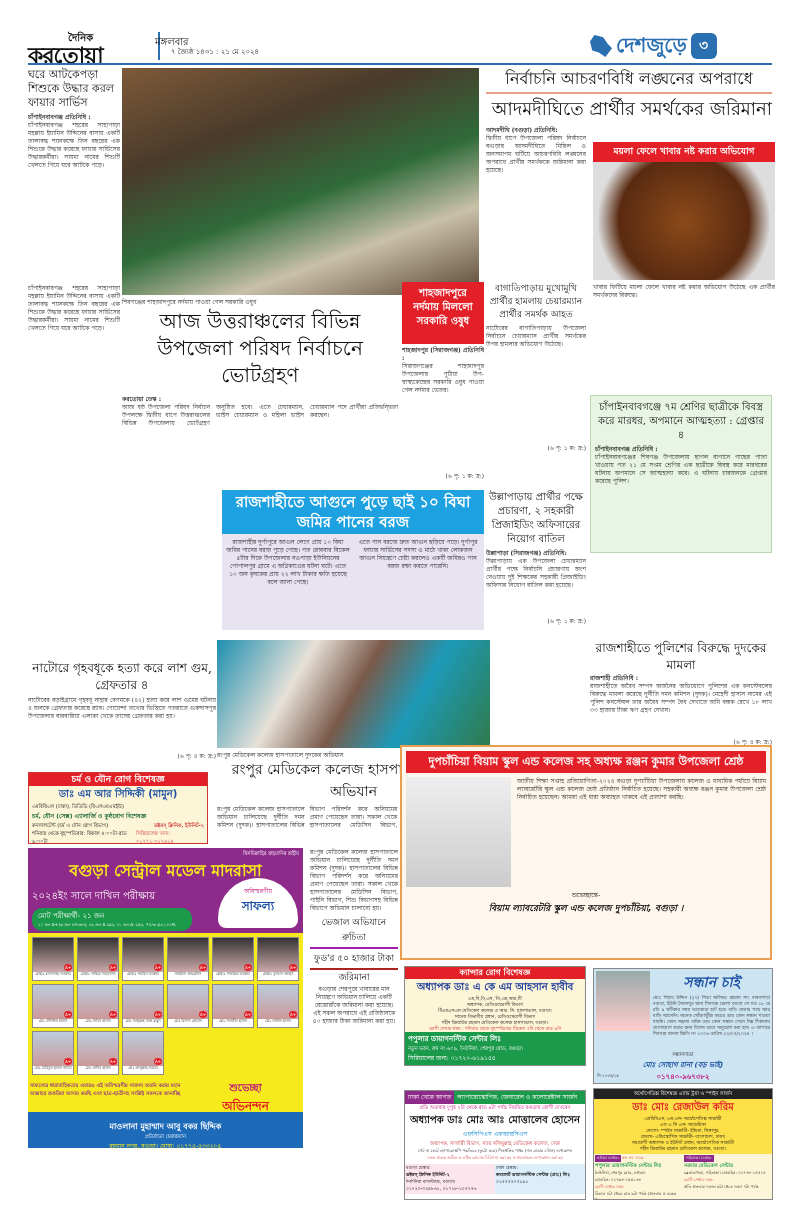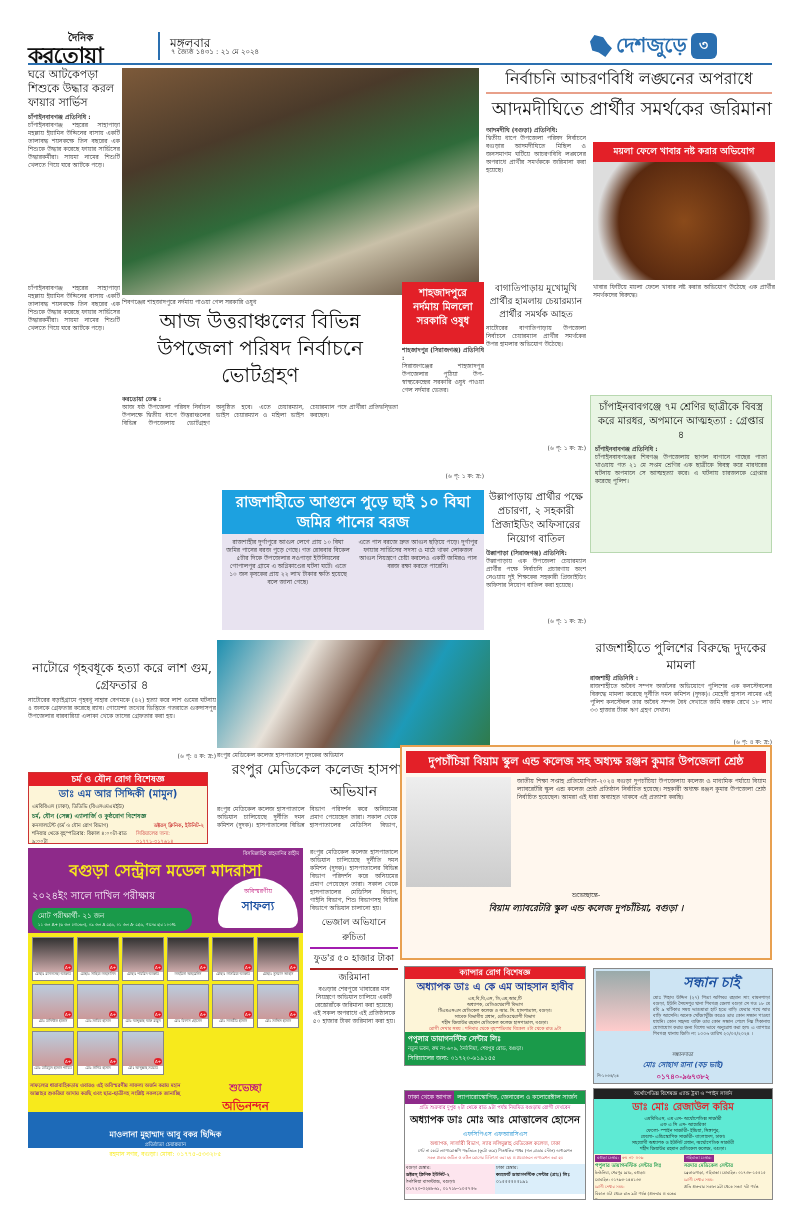--- a/index.html
+++ b/index.html
@@ -13,21 +13,21 @@
 .ad{border:1px solid #888;overflow:hidden}
 .cap{font-size:6px;color:#333}
 </style>
 </head>
 <body>
 
 <div class="abs" style="left:28px;top:30px;width:344px;height:32px">
   <div style="position:absolute;left:40px;top:0;font-size:10px;font-weight:bold">দৈনিক</div>
   <div style="position:absolute;left:0;top:8px;font-size:22px;font-weight:bold;letter-spacing:-1px;font-family:'DejaVu Serif',serif">করতোয়া</div>
   <div style="position:absolute;left:130px;top:2px;width:2px;height:28px;background:#2a6fb0"></div>
-  <div style="position:absolute;left:142px;top:4px;font-size:12px">মঙ্গলবার</div>
+  <div style="position:absolute;left:127px;top:4px;font-size:10px">মঙ্গলবার</div>
   <div style="position:absolute;left:143px;top:16px;font-size:7px">৭ জ্যৈষ্ঠ ১৪৩১ : ২১ মে ২০২৪</div>
 </div>
 <div class="abs" style="left:590px;top:32px;width:180px;height:28px;display:flex;align-items:center;gap:4px">
   <span style="width:22px;height:22px;background:#2a6fb0;clip-path:polygon(20% 0,60% 10%,80% 40%,100% 60%,70% 100%,40% 80%,10% 70%,0 30%)"></span>
   <span style="font-size:20px;color:#2a6fb0;font-weight:bold">দেশজুড়ে</span>
   <span style="width:26px;height:26px;background:#2a6fb0;color:#fff;border-radius:6px;display:flex;align-items:center;justify-content:center;font-weight:bold;font-size:14px">৩</span>
 </div>
 <div class="abs rule" style="left:28px;top:63px;width:744px"></div>
 
 <div class="abs" style="left:28px;top:68px;width:92px;height:212px">
@@ -235,21 +235,21 @@
     </div>
 </div>
 <div class="abs" style="left:28px;top:1080px;width:275px;height:68px">
   <div style="display:flex;background:#f7ea1c;height:32px">
     <div style="font-size:5px;color:#8e2a8a;font-weight:bold;width:160px;padding:2px">সাফল্যের ধারাবাহিকতায় এবারও এই অবিস্মরণীয় সাফল্য অর্জন করায় মহান আল্লাহর শুকরিয়া আদায় করছি এবং ছাত্র-ছাত্রীসহ সংশ্লিষ্ট সকলকে জানাচ্ছি</div>
     <div style="flex:1;text-align:center">
       <div style="font-size:10px;color:#c0147a;font-weight:bold">শুভেচ্ছা</div>
       <div style="font-size:12px;color:#e32028;font-weight:bold">অভিনন্দন</div>
     </div>
   </div>
-  <div style="background:#1d6ab8;color:#fff;text-align:center;height:36px;padding-top:16px">
+  <div style="background:#1d6ab8;color:#fff;text-align:center;height:36px;padding-top:8px">
     <div style="font-size:8px;font-weight:bold">মাওলানা মুহাম্মাদ আবু বকর ছিদ্দিক</div>
     <div style="font-size:5px">প্রতিষ্ঠাতা চেয়ারম্যান</div>
     <div style="font-size:6px;color:#f7ea1c">রহমান নগর, বগুড়া। মোবা: ০১৭৭৫-৫৩৩২৮৫</div>
     <div style="font-size:4px">bcmbogura@gmail.com  Bogura Central Model Madrasah  www.bcmbogura.com</div>
   </div>
 </div>
 
 <div class="abs" style="left:310px;top:848px;width:88px;height:240px">
   <div class="body" style="height:65px">রংপুর মেডিকেল কলেজ হাসপাতালে অভিযান চালিয়েছে দুর্নীতি দমন কমিশন (দুদক)। হাসপাতালের বিভিন্ন বিভাগ পরিদর্শন করে অনিয়মের প্রমাণ পেয়েছেন তারা। সকাল থেকে হাসপাতালের মেডিসিন বিভাগ, গাইনি বিভাগ, শিশু বিভাগসহ বিভিন্ন বিভাগে অভিযান চালানো হয়।</div>
   <div class="hl" style="font-size:9px;text-align:center;border-bottom:2px solid #a21caf;padding:2px 0">ভেজাল অভিযানে রুচিতা</div>
@@ -309,21 +309,21 @@
       <div style="font-size:14px;color:#1a4fa0;font-weight:bold;text-align:center;font-style:italic">সন্ধান চাই</div>
       <div class="body" style="font-size:4.5px;line-height:6px;height:42px">মোঃ শিহাব উদ্দিন (২৭) পিতা অলিবর রহমান সাং বামনপাড়া বগুড়া, ইউনি সৈয়দপুর থানা শিবগঞ্জ জেলা বগুড়া সে গত ১৮ মে রবি ৯ ঘটিকার সময় ভাগুমারা হাট হতে বাড়ি ফেরার পথে আর বাড়ি আসেনি। অনেক খোঁজাখুঁজি করেও তার কোন সন্ধান পাওয়া যায়নি। কোন সহৃদয় ব্যক্তি তার কোন সন্ধান পেলে নিম্ন ঠিকানায় যোগাযোগ করার জন্য বিশেষ ভাবে অনুরোধ করা হল। এ ব্যাপারে শিবগঞ্জ থানায় জিডি নং ১০০৬ তারিখ ২০/০৫/২০২৪ ।</div>
     </div>
   </div>
   <div style="font-size:5px;text-align:center;margin-top:14px">সন্ধানদাতা</div>
   <div style="font-size:7px;color:#1a4fa0;text-align:center;font-style:italic;font-weight:bold">মোঃ সোহাগ রানা (বড় ভাই)</div>
   <div style="font-size:7px;color:#c0147a;text-align:center;font-weight:bold">০১৭৪০-৯৬৭৩৮২</div>
   <div style="font-size:4px;position:absolute;left:3px;bottom:3px">শি-১০৩৫/২৪</div>
 </div>
 
-<div class="abs ad" style="left:593px;top:1088px;width:180px;height:112px;background:#5eead4">
+<div class="abs ad" style="left:593px;top:1088px;width:180px;height:112px;background:#fde047">
   <div style="background:#222;color:#fff;font-size:5px;padding:1px 2px;text-align:center">অর্থোপেডিক্স বিশেষজ্ঞ এ্যান্ড ট্রমা ও স্পাইন সার্জন</div>
   <div style="font-size:10px;color:#e32028;font-weight:bold;text-align:center">ডাঃ মোঃ রেজাউল করিম</div>
   <div style="font-size:4.5px;text-align:center;line-height:6px">
     <div>এমবিবিএস, এম এস- অর্থোপেডিক্স সার্জারী</div>
     <div>এফ এ সি এস- আমেরিকা</div>
     <div>ফেলো- স্পাইন সার্জারী- ইন্ডিয়া, সিঙ্গাপুর,</div>
     <div>ফেলো- এন্ডিস্কোপিক সার্জারী- বাংলাদেশ, ঢাকা।</div>
     <div>সহযোগী অধ্যাপক ও ইউনিট প্রধান, অর্থোপেডিক সার্জারী</div>
     <div>শহীদ জিয়াউর রহমান মেডিকেল কলেজ, বগুড়া।</div>
   </div>

